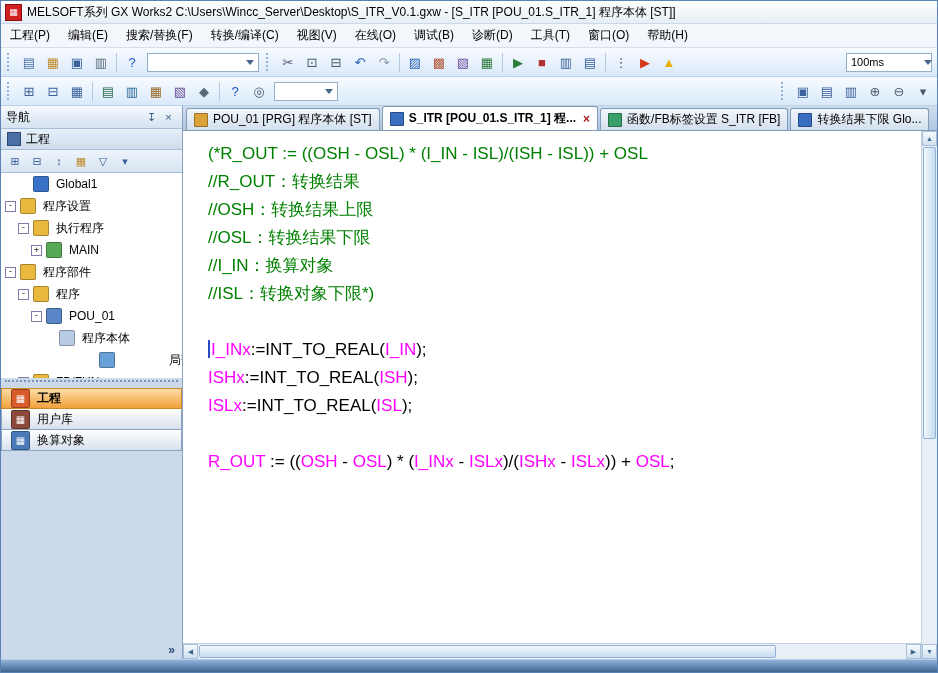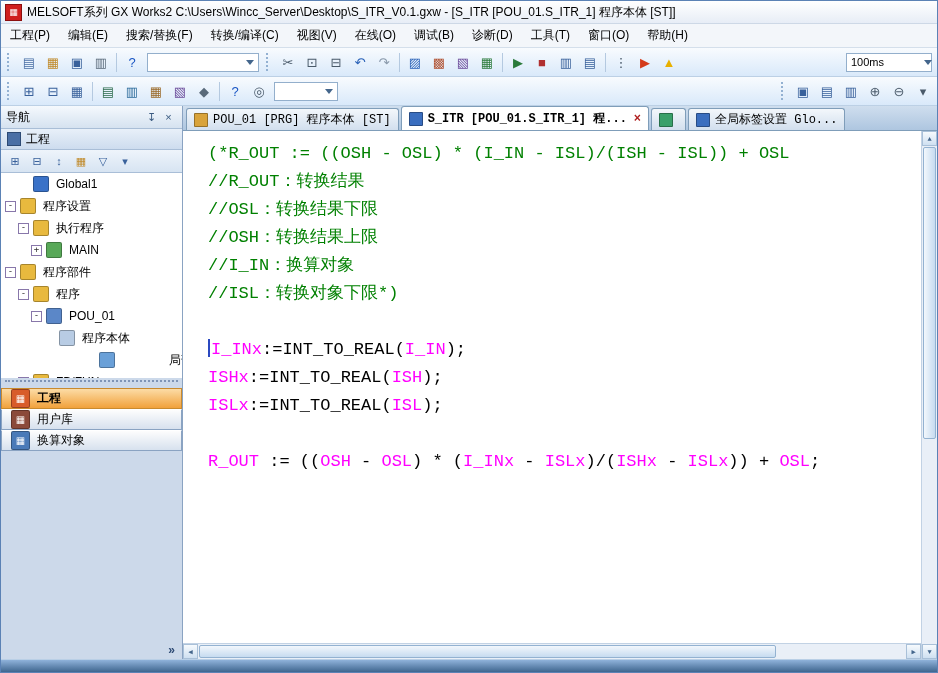--- a/index.html
+++ b/index.html
@@ -43,21 +43,21 @@
   .expander.hidden{visibility:hidden;}
   .tree-icon{width:14px;height:14px;flex:0 0 14px;margin-right:4px;border-radius:2px;border:1px solid rgba(0,0,0,.28);color:#fff;font-size:9px;display:flex;align-items:center;justify-content:center;}
   .tree-label{font-size:12px;padding:0 2px;border:1px solid transparent;}
   .nav-sep{flex:0 0 6px;border-top:2px dotted #7f94b5;margin:2px 4px 0 4px;}
   .nav-btn{flex:0 0 27px;display:flex;align-items:center;gap:7px;padding:0 9px;border:1px solid #8aa3c2;border-top-color:#fff;background:linear-gradient(#fdfdfd,#d7e1ee);cursor:default;}
   .nav-btn.active{background:linear-gradient(#fcdca6,#f1a13b);border-color:#c98a2e;font-weight:bold;}
   .nav-btn-icon{width:17px;height:17px;border-radius:2px;border:1px solid rgba(0,0,0,.3);color:#fff;font-size:10px;display:flex;align-items:center;justify-content:center;}
   .chevron-row{flex:1;display:flex;align-items:flex-end;justify-content:flex-end;padding:2px 7px;color:#2d4a74;font-weight:bold;}
 
   
-  .editor{flex:1;display:flex;flex-direction:column;min-width:0;background:#fff;font-family:Liberation Mono, monospace;}
+  .editor{flex:1;display:flex;flex-direction:column;min-width:0;background:#fff;}
   .tabbar{flex:0 0 24px;background:linear-gradient(#cfdeee,#aec6e0);display:flex;align-items:flex-end;padding-left:3px;border-bottom:1px solid #7f9db9;overflow:hidden;}
   .tab{height:21px;display:flex;align-items:center;padding:0 7px;margin-right:2px;background:linear-gradient(#f3f7fb,#d2dfee);border:1px solid #7f9db9;border-bottom:none;border-radius:3px 3px 0 0;font-size:12px;white-space:nowrap;flex:0 0 auto;cursor:default;}
   .tab.active{background:#fff;font-weight:bold;height:23px;}
   .tab-icon{width:12px;height:12px;flex:0 0 12px;margin-right:5px;border-radius:1px;border:1px solid rgba(0,0,0,.3);}
   .tab-close{margin-left:7px;color:#b02020;font-weight:bold;font-size:12px;}
   .editor-main{flex:1;display:flex;min-height:0;}
   .code-col{flex:1;display:flex;flex-direction:column;min-width:0;}
   .code-area{flex:1;background:#fff;overflow:hidden;padding:9px 0 0 25px;}
   .code-line{height:28px;line-height:28px;font-size:17px;white-space:pre;}
   .seg-comment{color:var(--comment,#008000);}
@@ -264,33 +264,34 @@
             <span class="tab-icon" style="background: rgb(217, 163, 58);"></span>
             <span>POU_01 [PRG] 程序本体 [ST]</span>
           </div>
           <div class="tab active">
             <span class="tab-icon" style="background: rgb(58, 110, 191);"></span>
             <span>S_ITR [POU_01.S_ITR_1] 程...</span>
             <span class="tab-close">×</span>
           </div>
           <div class="tab">
             <span class="tab-icon" style="background: rgb(58, 160, 106);"></span>
+            <span>函数/FB标签设置 S_ITR [FB]</span>
           </div>
           <div class="tab">
             <span class="tab-icon" style="background: rgb(58, 110, 191);"></span>
-            <span>全局标签设置 Glo...</span>
+            <span>转换结果下限 Glo...</span>
           </div>
         </div>
       <div class="editor-main">
         <div class="code-col">
           <div class="code-area">
               <div class="code-line"><span class="seg-comment">(*R_OUT := ((OSH - OSL) * (I_IN - ISL)/(ISH - ISL)) + OSL</span></div>
               <div class="code-line"><span class="seg-comment">//R_OUT：转换结果</span></div>
+              <div class="code-line"><span class="seg-comment">//OSH：转换结果上限</span></div>
               <div class="code-line"><span class="seg-comment">//OSL：转换结果下限</span></div>
-              <div class="code-line"><span class="seg-comment">//OSH：转换结果上限</span></div>
               <div class="code-line"><span class="seg-comment">//I_IN：换算对象</span></div>
               <div class="code-line"><span class="seg-comment">//ISL：转换对象下限*)</span></div>
               <div class="code-line"></div>
               <div class="code-line"><span class="caret"></span><span class="seg-variable">I_INx</span><span class="seg-plain">:=INT_TO_REAL(</span><span class="seg-variable">I_IN</span><span class="seg-plain">);</span></div>
               <div class="code-line"><span class="seg-variable">ISHx</span><span class="seg-plain">:=INT_TO_REAL(</span><span class="seg-variable">ISH</span><span class="seg-plain">);</span></div>
               <div class="code-line"><span class="seg-variable">ISLx</span><span class="seg-plain">:=INT_TO_REAL(</span><span class="seg-variable">ISL</span><span class="seg-plain">);</span></div>
               <div class="code-line"></div>
               <div class="code-line"><span class="seg-variable">R_OUT</span><span class="seg-plain"> := ((</span><span class="seg-variable">OSH</span><span class="seg-plain"> - </span><span class="seg-variable">OSL</span><span class="seg-plain">) * (</span><span class="seg-variable">I_INx</span><span class="seg-plain"> - </span><span class="seg-variable">ISLx</span><span class="seg-plain">)/(</span><span class="seg-variable">ISHx</span><span class="seg-plain"> - </span><span class="seg-variable">ISLx</span><span class="seg-plain">)) + </span><span class="seg-variable">OSL</span><span class="seg-plain">;</span></div>
             </div>
           <div class="hscroll">

